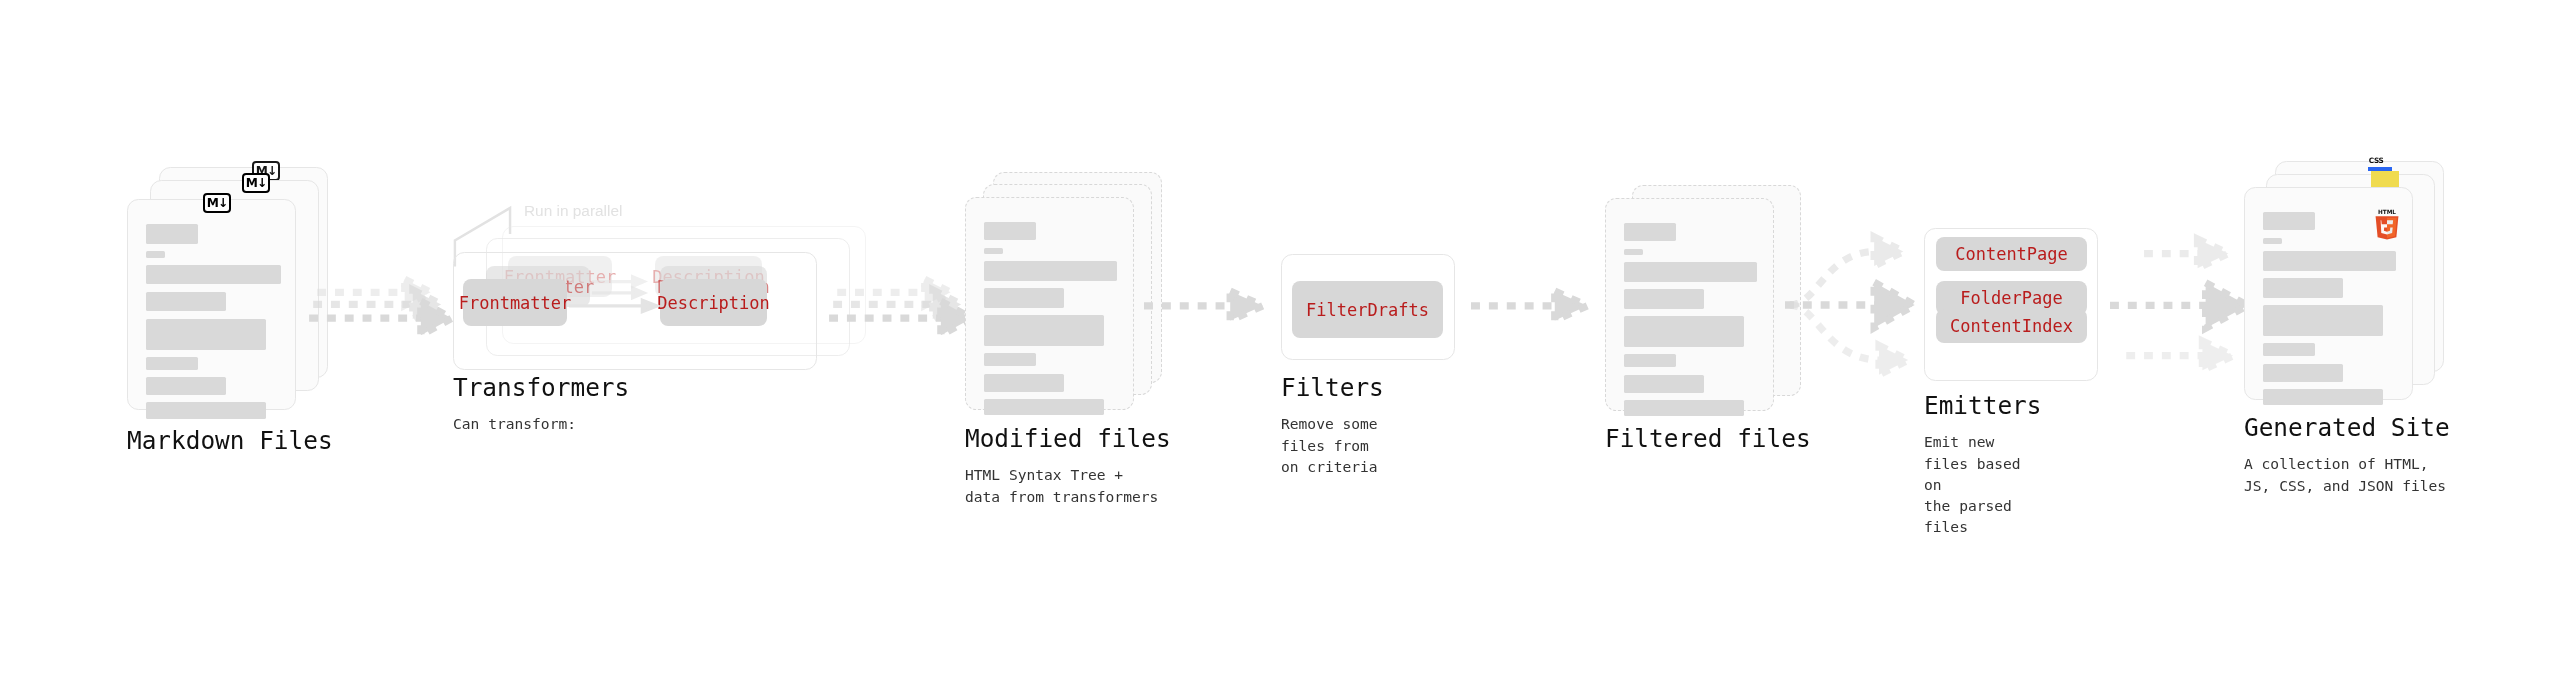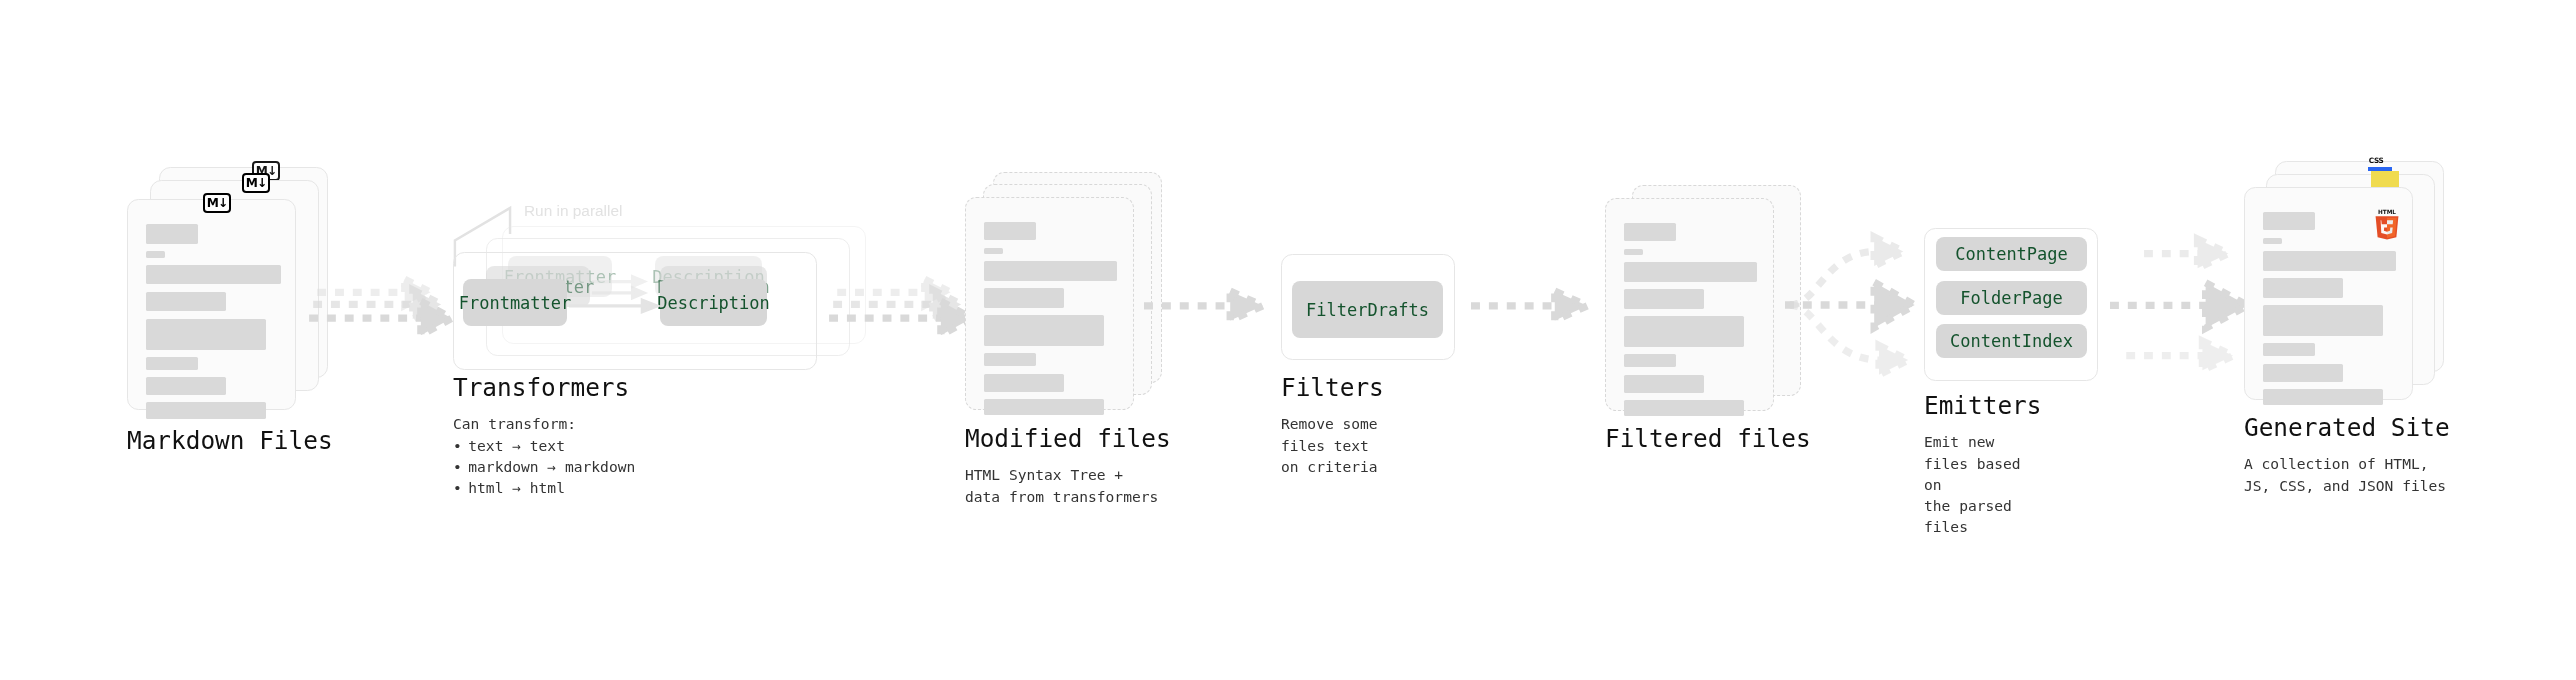--- a/index.html
+++ b/index.html
@@ -56,21 +56,21 @@
     border-radius:11.4px;
     background:transparent;
     box-sizing:border-box;
   }
   .chip{
     position:absolute;
     background:#d7d7d7;
     border-radius:8.1px;
     display:flex;align-items:center;justify-content:center;
     font-family:"DejaVu Sans Mono","Liberation Mono",monospace;
-    font-size:17px;color:#14532d;
+    font-size:17px;color:#b91c1c;
     box-sizing:border-box;
     white-space:nowrap;
   }
 
   
   .caption{position:absolute;}
   .cap-title{
     font-family:"DejaVu Sans Mono","Liberation Mono",monospace;
     font-size:24.4px;color:#111;line-height:1.15;white-space:nowrap;
   }
@@ -174,25 +174,20 @@
         <g opacity="1">
             <line x1="0" y1="38" x2="92" y2="38"></line>
             <polygon points="90,31 108,38 90,45"></polygon>
           </g>
       </g>
     </svg>
 
     <div class="caption" style="left:453px;top:374px;">
       <div class="cap-title">Transformers</div>
       <div class="cap-desc">Can transform:</div>
-      <ul class="bullets">
-        <li>text → text</li>
-        <li>markdown → markdown</li>
-        <li>html → html</li>
-      </ul>
     </div>
   </div>
 
   <svg style="left:829px;top:268px;" width="146" height="81" viewBox="0 0 180 100">
     <g stroke="#d9d9d9" stroke-width="9" stroke-dasharray="11 11" fill="#d9d9d9">
       <g opacity="0.45">
           <line x1="10" y1="30" x2="120" y2="30"></line>
           <polygon points="118,14 150,30 118,46"></polygon>
         </g>
       <g opacity="0.65">
@@ -233,21 +228,21 @@
       <line x1="0" y1="18" x2="108" y2="18"></line>
         <polygon points="106,0 146,18 106,36"></polygon>
     </g>
   </svg>
 
   <div class="cardgroup">
     <div class="panel" style="left:1281px;top:254px;width:174px;height:106px;"></div>
     <div class="chip" style="left:1292px;top:281px;width:151px;height:57px;">FilterDrafts</div>
     <div class="caption" style="left:1281px;top:374px;">
       <div class="cap-title">Filters</div>
-      <div class="cap-desc">Remove some files text
+      <div class="cap-desc">Remove some files from
 on criteria</div>
     </div>
   </div>
 
   <svg style="left:1471px;top:291px;" width="122" height="41" viewBox="0 0 150 50">
     <g stroke="#d9d9d9" stroke-width="9" stroke-dasharray="11 11" fill="#d9d9d9">
       <line x1="0" y1="18" x2="105" y2="18"></line>
         <polygon points="103,0 143,18 103,36"></polygon>
     </g>
   </svg>
@@ -285,21 +280,21 @@
         <path d="M6 90 C40 90, 50 158, 118 158" fill="none"></path>
         <polygon points="116,140 152,158 116,176"></polygon>
       </g>
     </g>
   </svg>
 
   <div class="cardgroup">
     <div class="panel" style="left:1924px;top:228px;width:174px;height:153px;"></div>
     <div class="chip" style="left:1936px;top:237px;width:151px;height:34px;">ContentPage</div>
     <div class="chip" style="left:1936px;top:281px;width:151px;height:34px;">FolderPage</div>
-    <div class="chip" style="left:1936px;top:324px;width:151px;height:34px;">ContentIndex</div>
+    <div class="chip" style="left:1936px;top:309px;width:151px;height:34px;">ContentIndex</div>
     <div class="caption" style="left:1924px;top:392px;">
       <div class="cap-title">Emitters</div>
       <div class="cap-desc">Emit new files based on
 the parsed files</div>
     </div>
   </div>
 
   <svg style="left:2110px;top:234px;" width="154" height="138" viewBox="0 0 190 170">
     <g stroke="#d9d9d9" stroke-width="9" stroke-dasharray="11 11" fill="#d9d9d9">
       <g opacity=".5">

